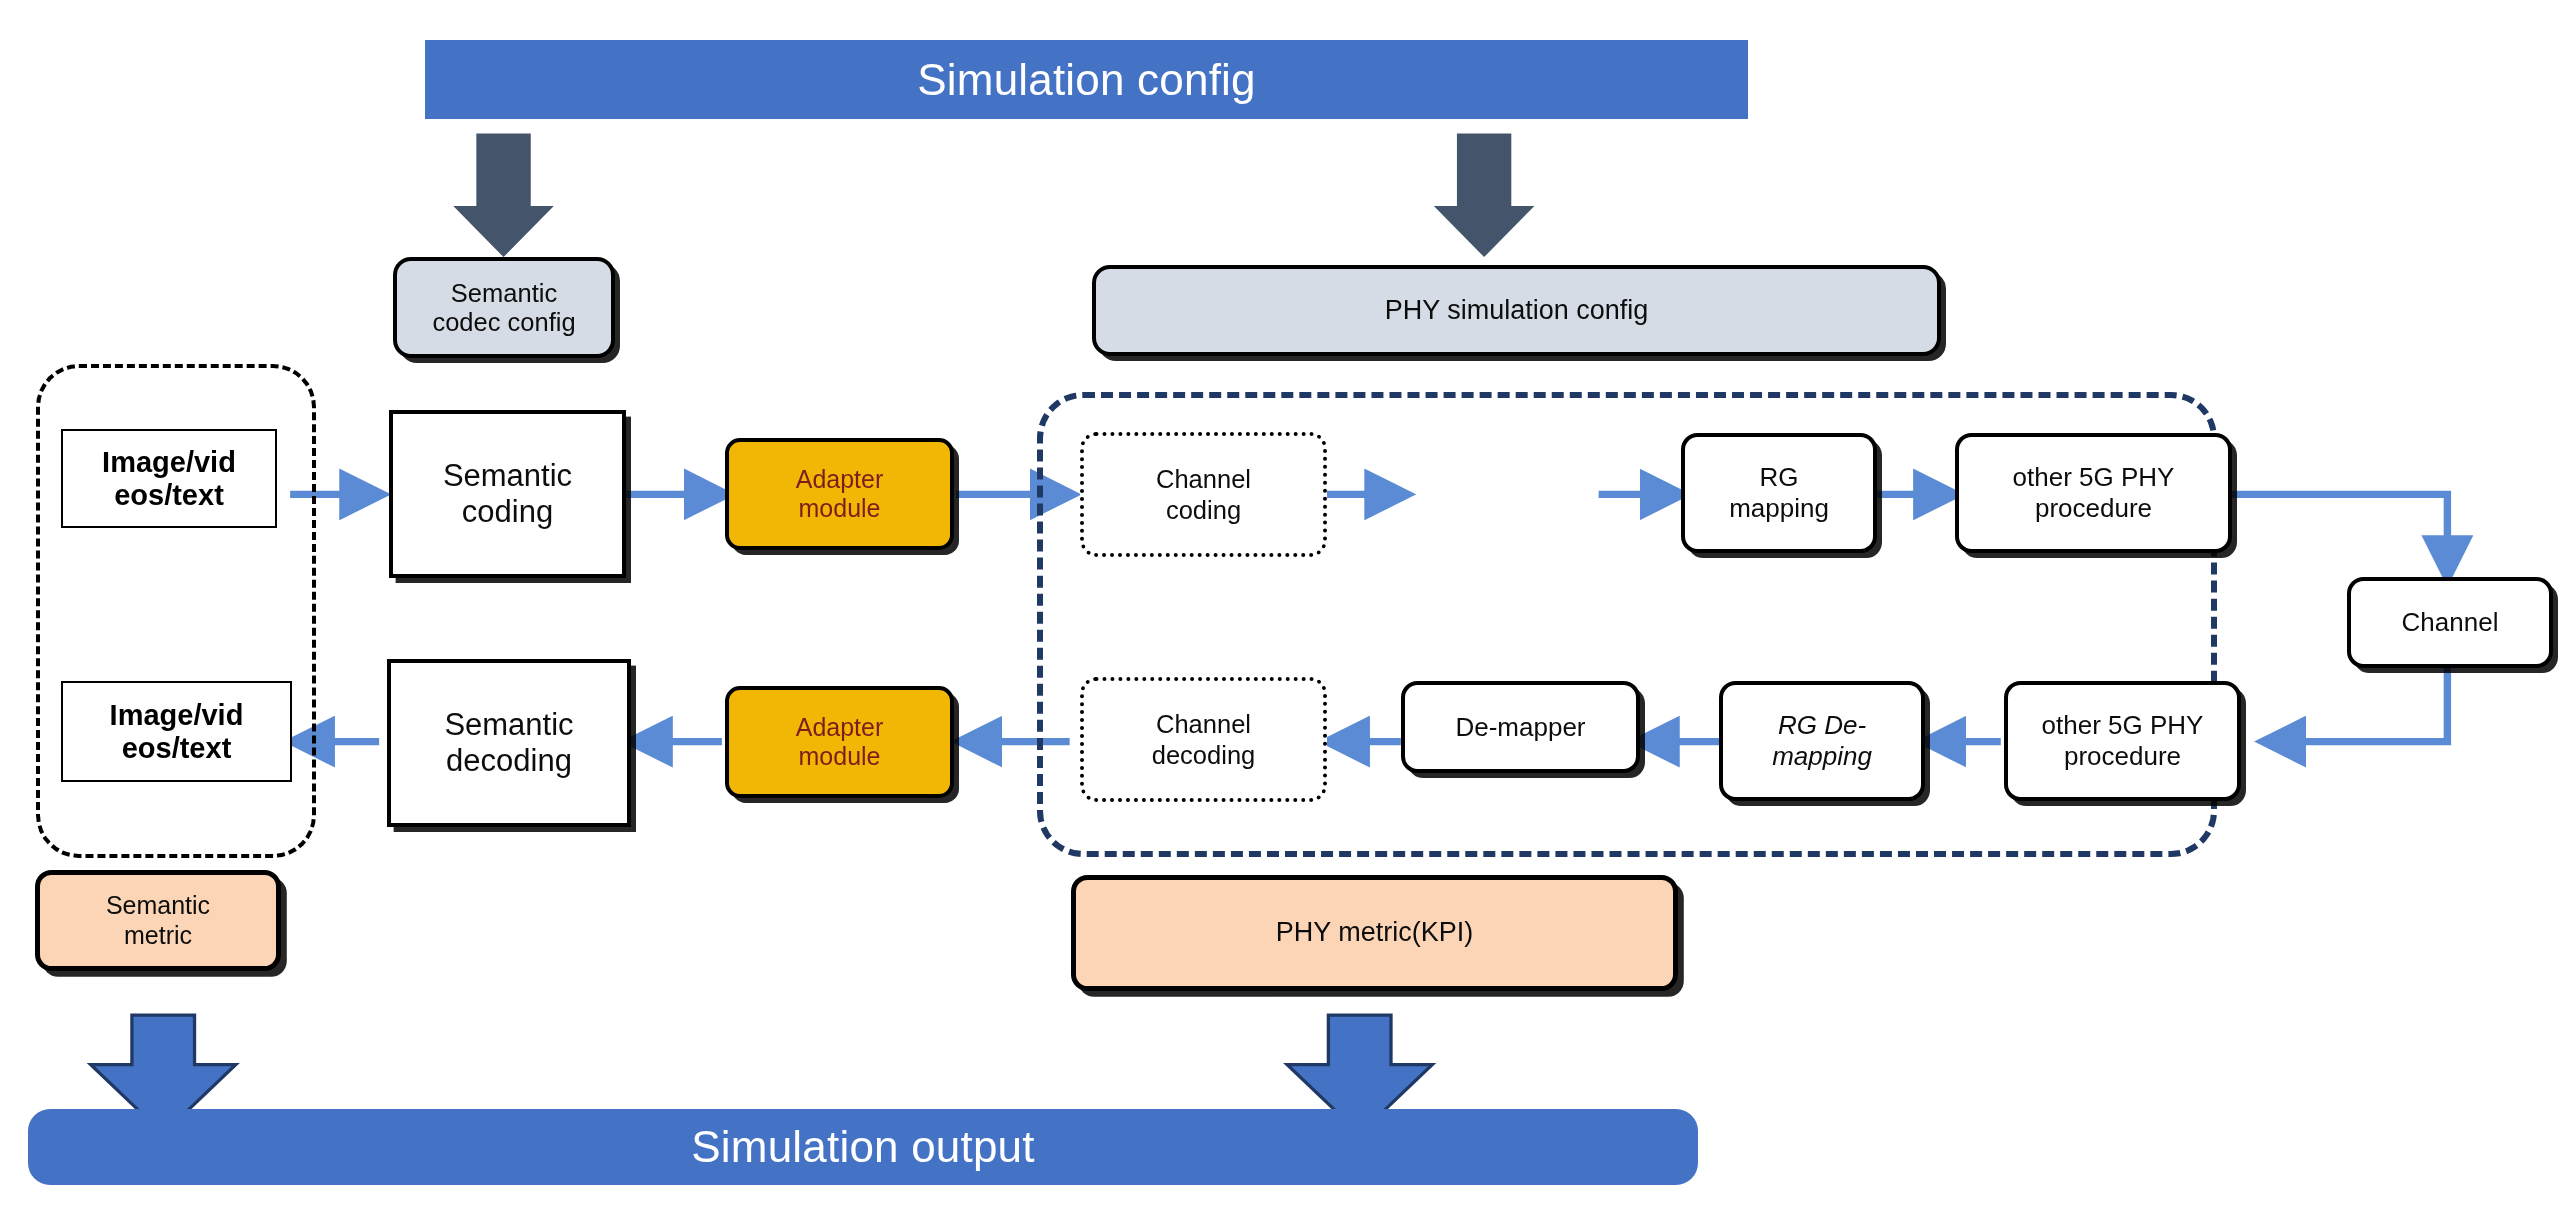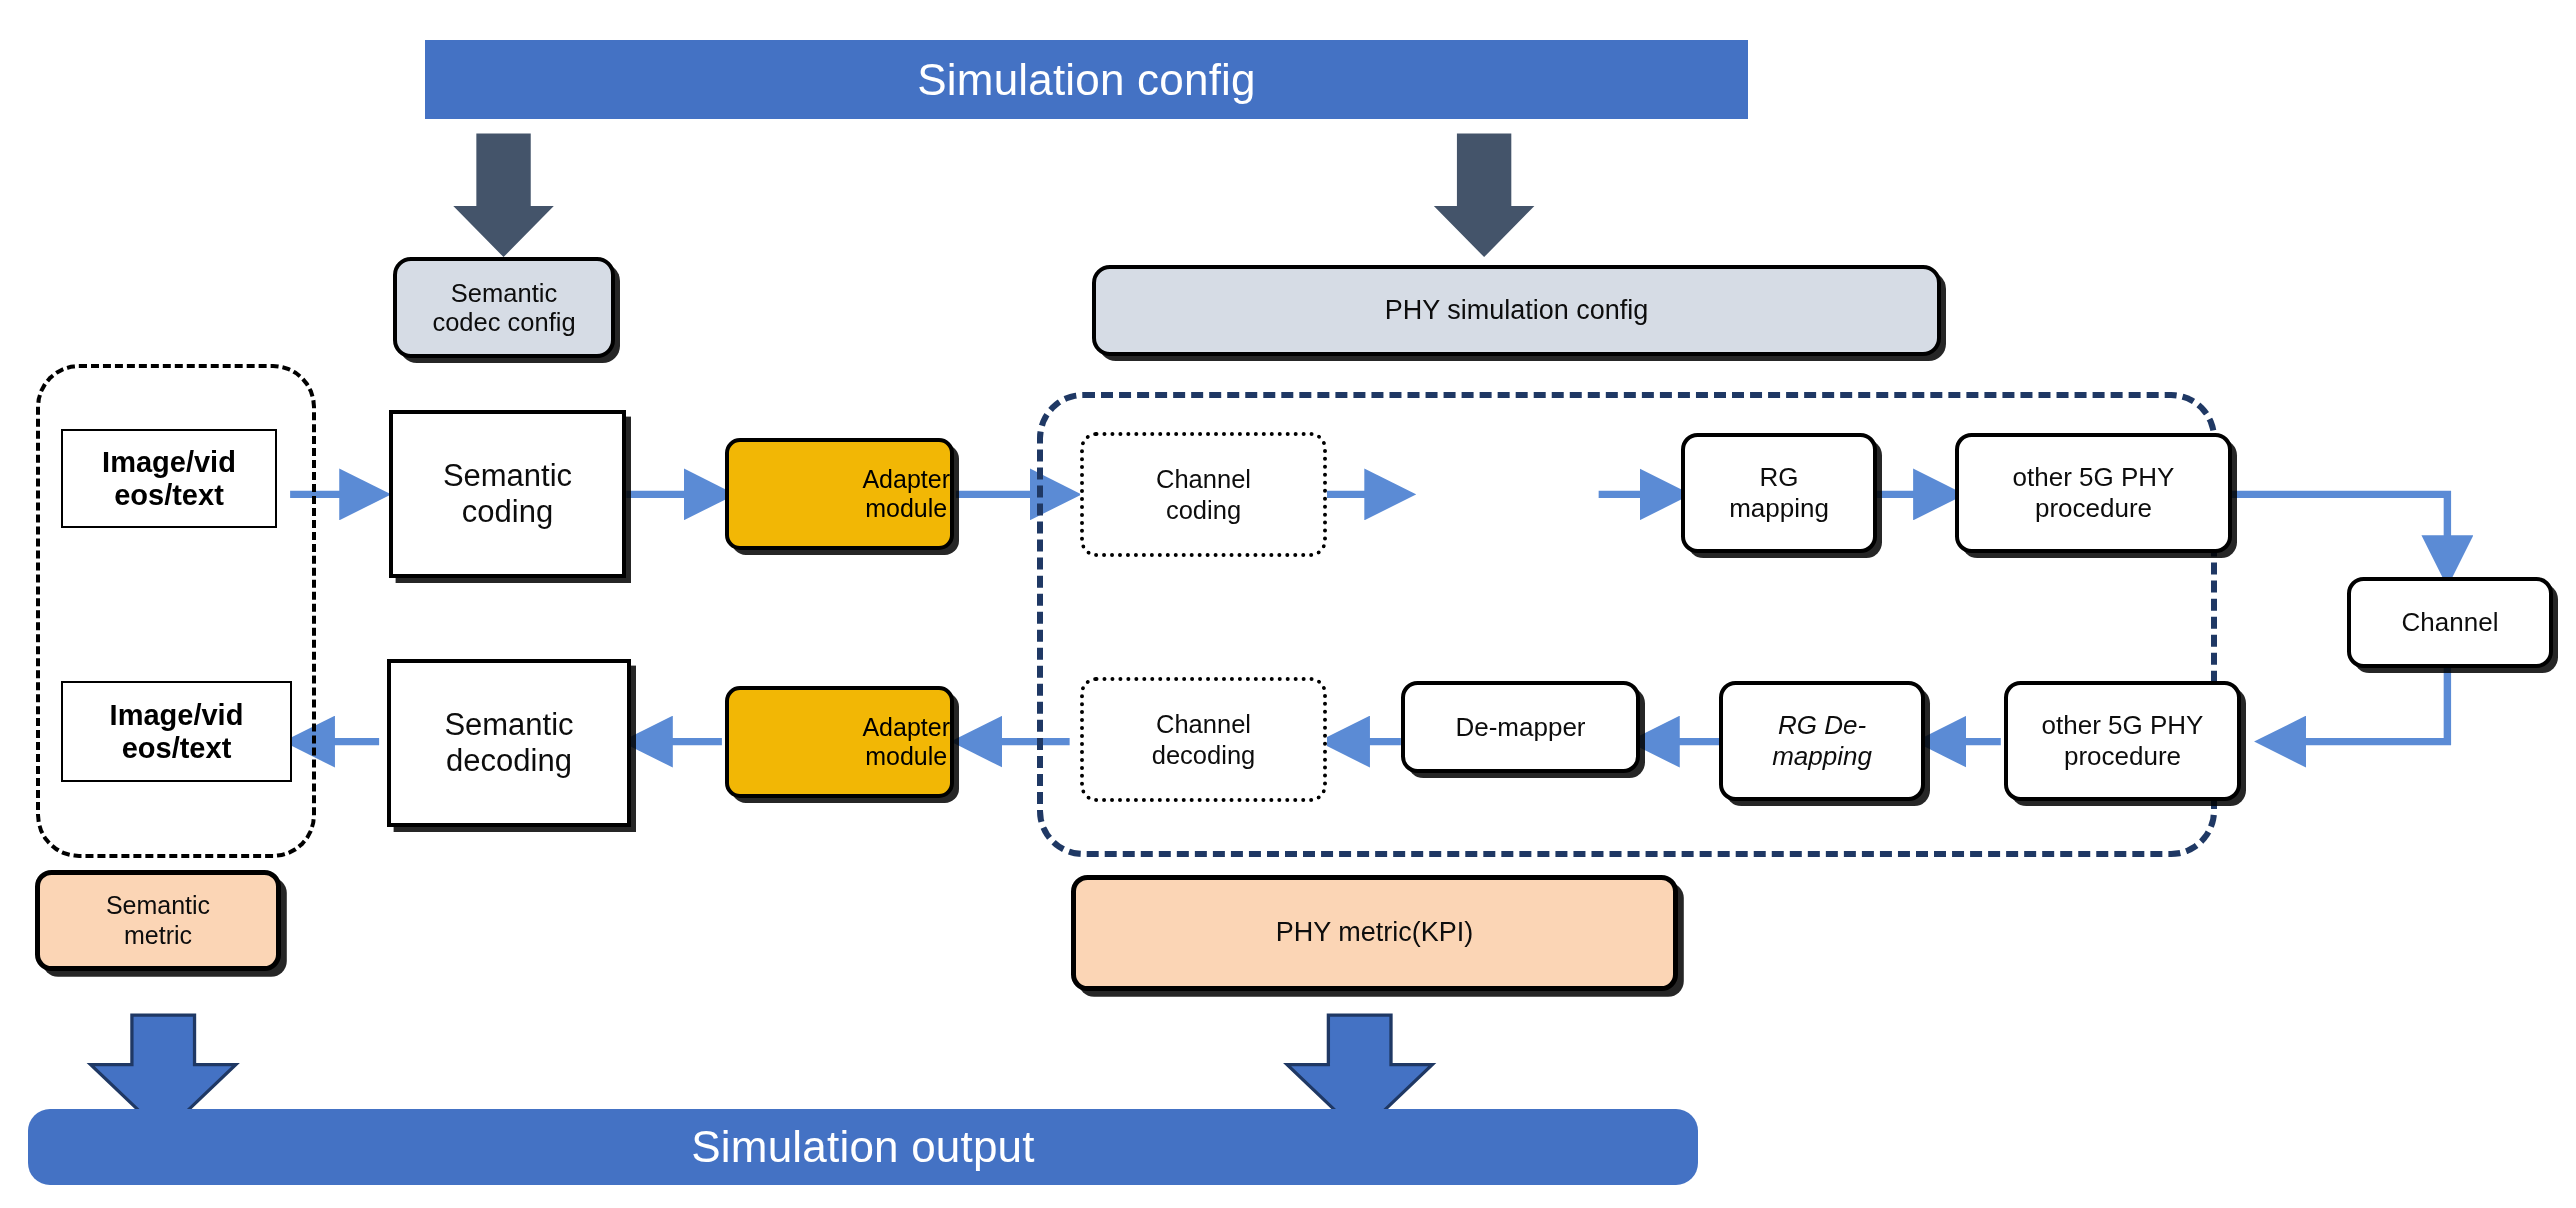--- a/index.html
+++ b/index.html
@@ -67,22 +67,22 @@
     display:flex;align-items:center;justify-content:center;text-align:center;
     color:#0d0d0d;
     line-height:1.18;
   }
 
   
   .yellowbox{
     background:#F2B705;
     border:4.1px solid #000000;
     border-radius:15px;
-    display:flex;align-items:center;justify-content:flex-end;text-align:center;
-    color:#000000;
+    display:flex;align-items:center;justify-content:center;text-align:center;
+    color:#7f1d1d;
     box-shadow:5.8px 5.8px 0 -0.8px rgba(0,0,0,.85);
     line-height:1.18;
   }
 
   
   .peachbox{
     background:#FBD5B5;
     border:5px solid #000000;
     border-radius:16.5px;
     display:flex;align-items:center;justify-content:center;text-align:center;

